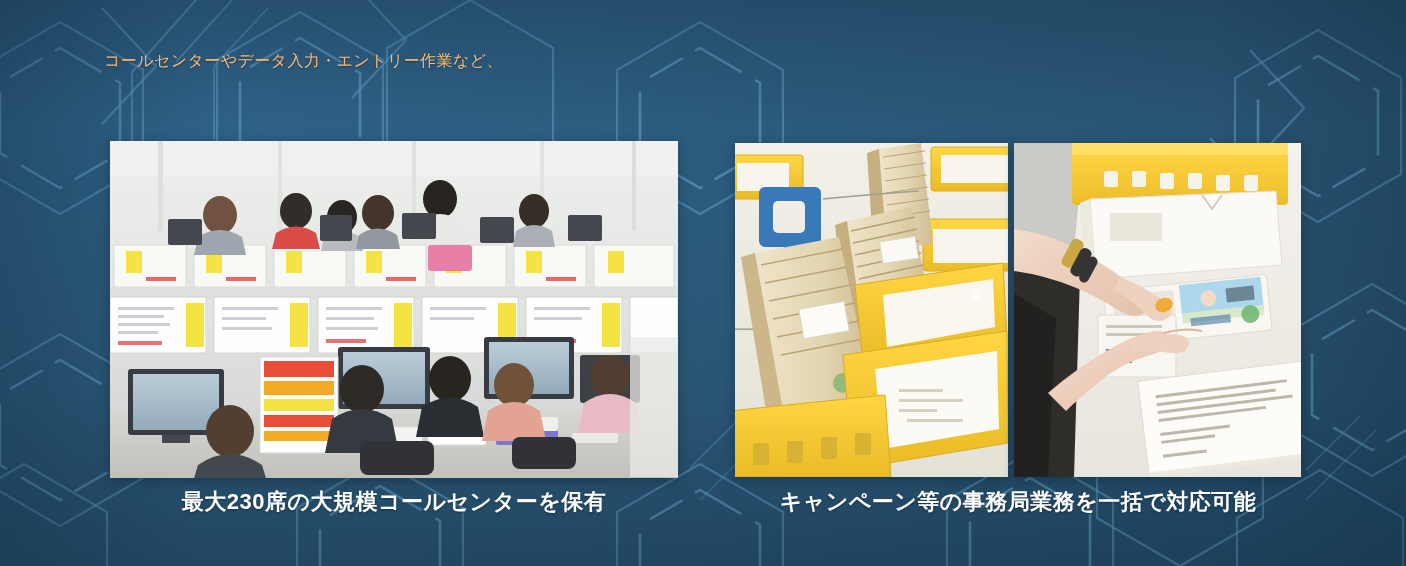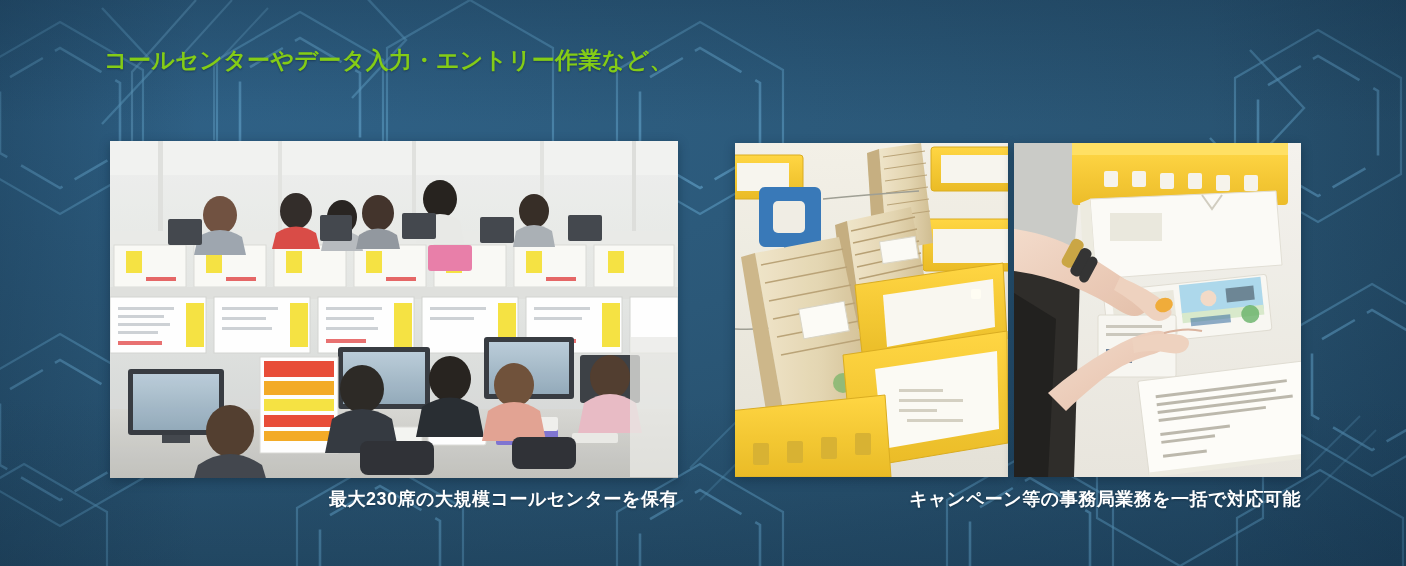--- a/index.html
+++ b/index.html
@@ -55,23 +55,23 @@
     font-size:62px;
     line-height:62px;
     font-weight:bold;
     color:#ffffff;
     letter-spacing:-1px;
     transform:scaleX(1.06);
     text-shadow:0 2px 3px rgba(80,0,6,.55);
   }
   .headline{
     padding-top:4px;
-    color:#84cc16;
-    font-size:23px;
-    font-weight:bold;
+    color:#fdba74;
+    font-size:16px;
+    font-weight:normal;
     line-height:37px;
     letter-spacing:.4px;
     text-shadow:0 1px 2px rgba(10,30,46,.45);
     white-space:nowrap;
   }
   .headline span{display:block;}
 
   
   .photo{
     position:absolute;
@@ -83,24 +83,24 @@
   .photo .ph-inner svg{display:block;width:100%;height:100%;}
 
   #photo-callcenter{ left:110px; top:141px; width:568px; height:337px; }
   #photo-crates    { left:735px; top:143px; width:273px; height:334px; }
   #photo-sorting   { left:1014px; top:143px; width:287px; height:334px; }
 
   
   .caption{
     position:absolute;
     color:#ffffff;
-    font-size:18px;
+    font-size:22px;
     font-weight:bold;
     letter-spacing:.5px;
-    text-align:right;
+    text-align:center;
     white-space:nowrap;
     text-shadow:0 1px 2px rgba(10,30,46,.5);
   }
   #caption-left{ left:110px; top:487px; width:568px; }
   #caption-right{ left:735px; top:487px; width:566px; }
 </style>
 </head>
 <body>
 
 <div id="stage">

